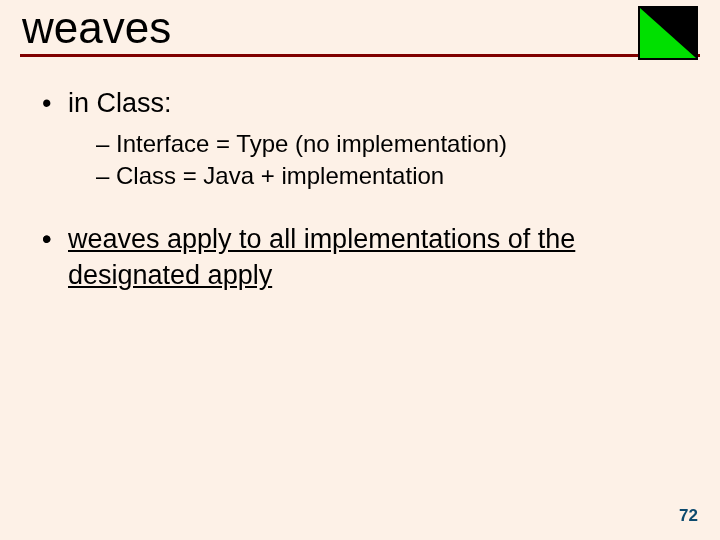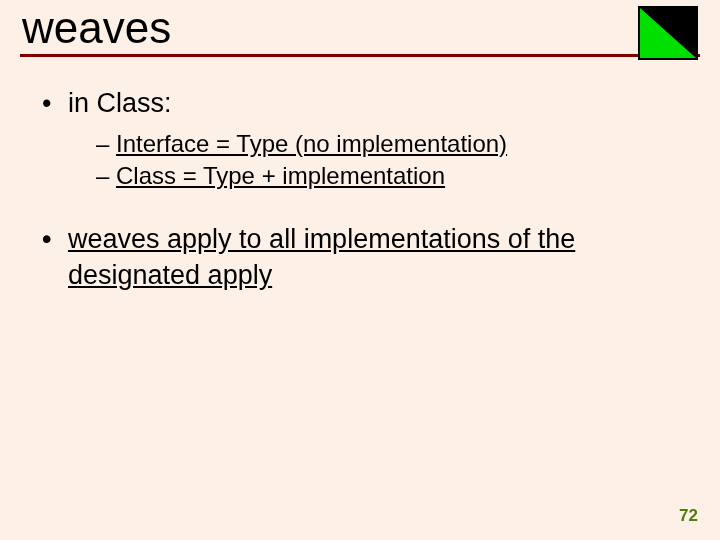--- a/index.html
+++ b/index.html
@@ -67,37 +67,36 @@
   ul.level2 {
     list-style: none;
     margin: 6px 0 0 0;
     padding: 0 0 0 28px;
     font-size: 24px;
   }
   ul.level2 > li {
     margin: 0;
     padding-left: 20px;
     position: relative;
-    text-decoration: underline;
   }
   ul.level2 > li::before {
     content: "–";
     position: absolute;
     left: 0;
     top: 0;
   }
   .underline { text-decoration: underline; }
   .pagenum {
     position: absolute;
     right: 22px;
     bottom: 14px;
     font-family: Arial, Helvetica, sans-serif;
     font-size: 17px;
     font-weight: bold;
-    color: #4d7c0f;
+    color: #0c4a6e;
   }
 </style>
 </head>
 <body>
 
 <div class="slide">
 
   <div class="logo">
     <svg width="60" height="54" viewBox="0 0 60 54">
       <rect x="0" y="0" width="60" height="54" fill="#000"></rect>
@@ -112,21 +111,21 @@
   <div class="body">
     <ul class="level1">
 
       <li>
         <span>in Class:</span>
         <ul class="level2">
           <li>
             <span>Interface = Type (no implementation)</span>
           </li>
           <li>
-            <span>Class = Type + implementation</span>
+            <span>Class = Java + implementation</span>
           </li>
         </ul>
       </li>
 
       <li>
       </li>
 
       <li>
         <span class="underline">weaves apply to all implementations of the designated apply</span>
       </li>

